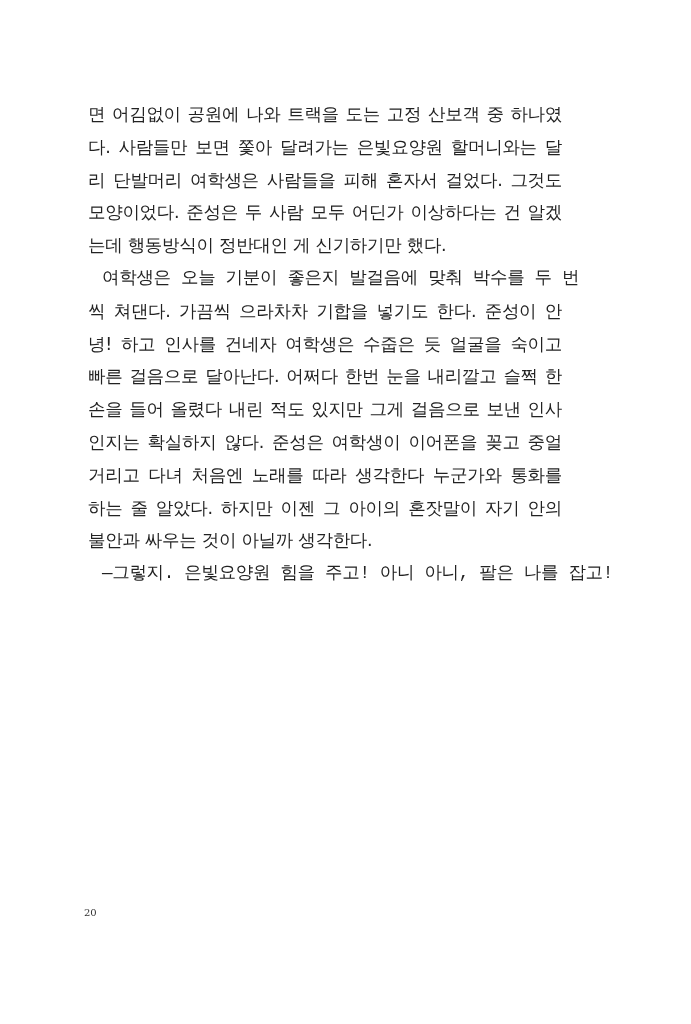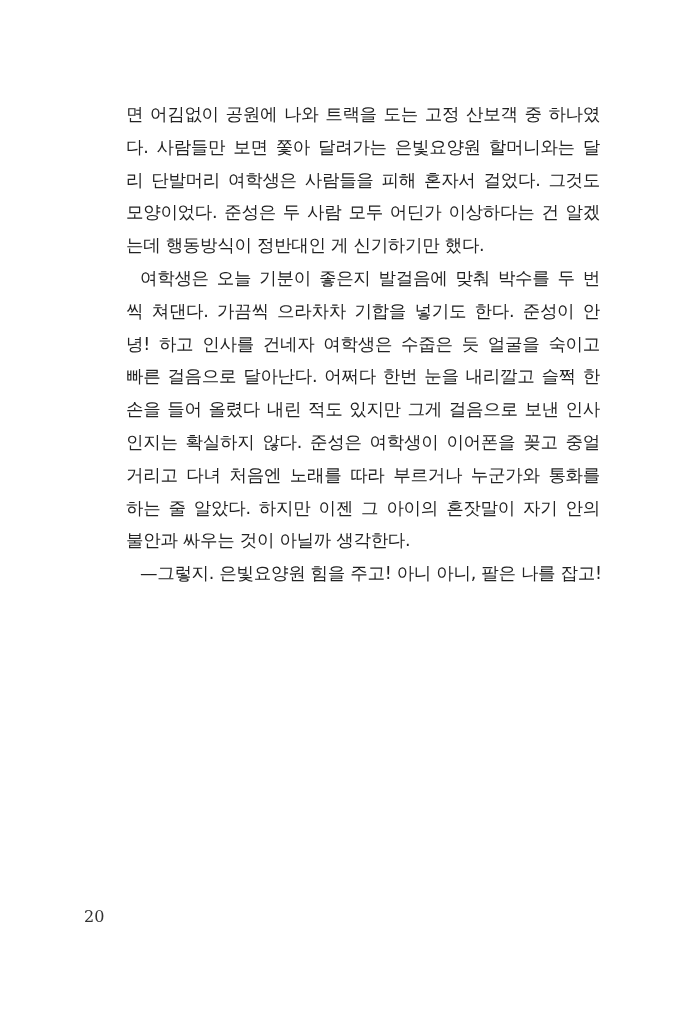--- a/index.html
+++ b/index.html
@@ -19,43 +19,43 @@
       position: absolute;
       left: 0; top: 0;
       width: 691px; height: 1024px;
       background: #ffffff;
     }
     .body-text {
       position: absolute;
       left: 88px;
       top: 98px;
       width: 474px;
-      margin-left: 38px;
     }
     .line {
       height: 32.8px;
       line-height: 32.8px;
       font-size: 17.5px;
       white-space: nowrap;
       text-align: justify;
       text-align-last: justify;
       letter-spacing: -0.3px;
     }
     .line.last {
       text-align-last: left;
     }
     .line.indent {
       padding-left: 14px;
+      font-family: Liberation Mono, monospace;
     }
     .page-number {
       position: absolute;
       left: 84px;
       top: 907px;
       font-family: "DejaVu Serif", "Liberation Serif", serif;
-      font-size: 16px;
+      font-size: 10px;
       color: #333333;
     }
   </style>
 </head>
 <body>
 
 <div class="page">
   <div class="body-text">
 
     <div>
@@ -66,21 +66,21 @@
       <div class="line last">는데 행동방식이 정반대인 게 신기하기만 했다.</div>
     </div>
 
     <div>
       <div class="line indent">여학생은 오늘 기분이 좋은지 발걸음에 맞춰 박수를 두 번</div>
       <div class="line">씩 쳐댄다. 가끔씩 으라차차 기합을 넣기도 한다. 준성이 안</div>
       <div class="line">녕! 하고 인사를 건네자 여학생은 수줍은 듯 얼굴을 숙이고</div>
       <div class="line">빠른 걸음으로 달아난다. 어쩌다 한번 눈을 내리깔고 슬쩍 한</div>
       <div class="line">손을 들어 올렸다 내린 적도 있지만 그게 걸음으로 보낸 인사</div>
       <div class="line">인지는 확실하지 않다. 준성은 여학생이 이어폰을 꽂고 중얼</div>
-      <div class="line">거리고 다녀 처음엔 노래를 따라 부르거나 누군가와 통화를</div>
+      <div class="line">거리고 다녀 처음엔 노래를 따라 생각한다 누군가와 통화를</div>
       <div class="line">하는 줄 알았다. 하지만 이젠 그 아이의 혼잣말이 자기 안의</div>
       <div class="line last">불안과 싸우는 것이 아닐까 생각한다.</div>
     </div>
 
 
     <div>
       <div class="line indent">—그렇지. 은빛요양원 힘을 주고! 아니 아니, 팔은 나를 잡고!</div>
     </div>
 
   </div>

